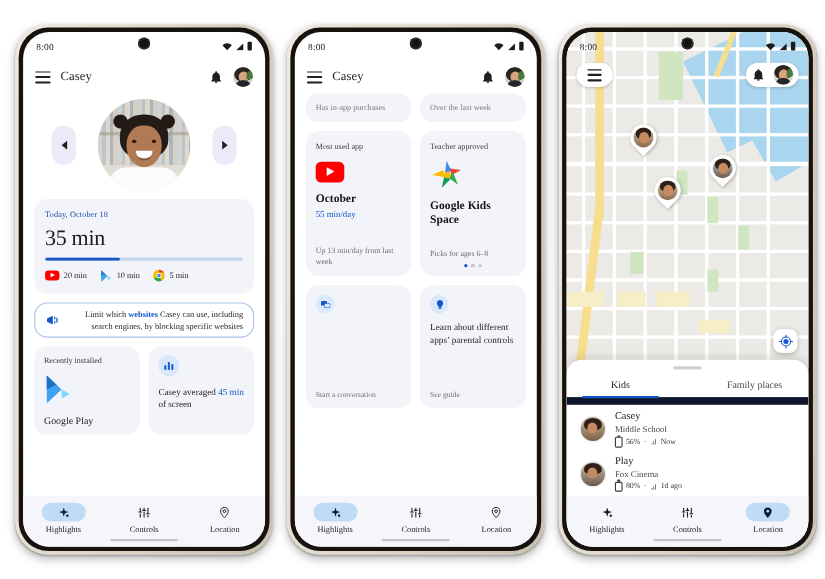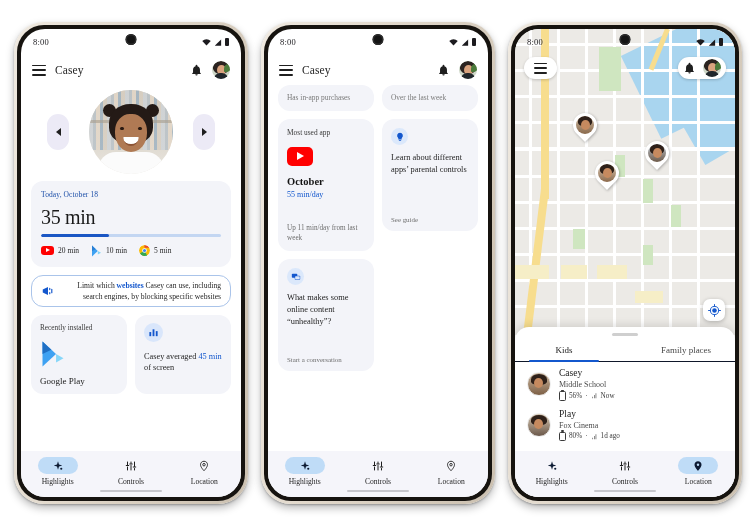--- a/index.html
+++ b/index.html
@@ -197,21 +197,21 @@
   .faceB{background:linear-gradient(180deg,#b9c4ce 0%,#6e5b4a 100%);}
   .faceC{background:linear-gradient(180deg,#d8c8b4 0%,#8c6a4c 100%);}
   .pf-hair{position:absolute;left:2px;top:0;width:14px;height:10px;border-radius:50% 50% 35% 35%;background:#2e2019;}
   .pf-face{position:absolute;left:4.5px;top:4px;width:9px;height:10px;border-radius:50%;background:#c68a5f;}
 
   .sheet{
     position:absolute;left:0;right:0;top:298px;bottom:0;background:#fff;border-radius:14px 14px 0 0;
     box-shadow:0 -2px 8px rgba(0,0,0,.12);
   }
   .grabber{width:26px;height:3px;border-radius:2px;background:#cfcfcf;margin:6px auto 4px;}
-  .tabs{display:flex;border-bottom:1px solid #0f172a;gap:24px;}
+  .tabs{display:flex;border-bottom:7px solid #0f172a;gap:24px;}
   .tab{flex:1;text-align:center;font-size:9px;color:#4a4a4a;padding:5px 0 6px;position:relative;}
   .tab.on{color:#1a1a1a;}
   .tab.on:after{content:"";position:absolute;left:14%;right:14%;bottom:-1px;height:2px;background:#1357cd;border-radius:2px;}
   .kidrow{display:flex;align-items:center;gap:8px;padding:6px 12px 2px;}
   .kidav{width:22px;height:22px;border-radius:50%;overflow:hidden;position:relative;flex:none;border:1px solid #eee;}
   .kidname{font-size:9.5px;color:#1a1a1a;}
   .kidplace{font-size:8px;color:#4a4a4a;margin-top:2px;}
   .kidmeta{display:flex;align-items:center;gap:3px;font-size:7.2px;color:#3a3a3a;margin-top:2px;}
   .batt{width:5px;height:7.5px;border:1.1px solid #3a3a3a;border-radius:1.5px;position:relative;}
   .batt:after{content:"";position:absolute;left:1px;top:-2.2px;width:3px;height:1.6px;background:#3a3a3a;border-radius:1px;}
@@ -432,37 +432,54 @@
         <div class="p2body">
           <div class="grid2">
 
             <div class="col">
               <div class="card peekcard">Has in-app purchases</div>
               <div class="card bigcard" style="height:132px">
                 <div class="lbl">Most used app</div>
                 <div class="yt-big"></div>
                 <div class="appname">October</div>
                 <div class="sub">55 min/day</div>
-                <div class="foot">Up 11 min/day from last week</div>
+                <div class="foot">Up 13 min/day from last week</div>
               </div>
               <div class="card qcard">
                 <span class="qicon">
                   <svg width="10" height="10" viewBox="0 0 24 24">
                       <rect x="2" y="4" width="13" height="10" rx="2" fill="#1357cd"></rect>
                       <rect x="9" y="9" width="13" height="10" rx="2" fill="#1357cd"></rect>
                       <rect x="10" y="10" width="11" height="8" rx="1.5" fill="#dbe8fb"></rect>
                     </svg>
                 </span>
-                <div class="qtext">What makes some online content “unhealthy”?</div>
                 <div class="qfoot">Start a conversation</div>
               </div>
             </div>
 
             <div class="col">
               <div class="card peekcard">Over the last week</div>
+              <div class="card bigcard" style="height:132px">
+                <div class="lbl">Teacher approved</div>
+                <svg class="kids-big" viewBox="0 0 40 38">
+                  <path d="M20 2 26 14 18 17Z" fill="#4285f4"></path>
+                  <path d="M38 13 26 19 24 11Z" fill="#ea4335"></path>
+                  <path d="M34 31 22 22 28 16Z" fill="#34a853"></path>
+                  <path d="M14 35 17 21 25 24Z" fill="#0f9d58"></path>
+                  <path d="M2 19 16 13 18 22Z" fill="#fbbc05"></path>
+                  <circle cx="21" cy="19" r="4" fill="#fbbc05"></circle>
+                </svg>
+                <div class="appname">Google Kids Space</div>
+                <div class="foot">Picks for ages 6–8</div>
+                <div class="dots">
+                    <i class="on"></i>
+                    <i></i>
+                    <i></i>
+                  </div>
+              </div>
               <div class="card qcard">
                 <span class="qicon">
                   <svg width="10" height="10" viewBox="0 0 24 24">
                       <path d="M12 2a7 7 0 0 0-4 12.7V18h8v-3.3A7 7 0 0 0 12 2Z" fill="#1357cd"></path>
                       <rect x="9" y="19" width="6" height="2.2" rx="1.1" fill="#1357cd"></rect>
                     </svg>
                 </span>
                 <div class="qtext">Learn about different apps’ parental controls</div>
                 <div class="qfoot">See guide</div>
               </div>

